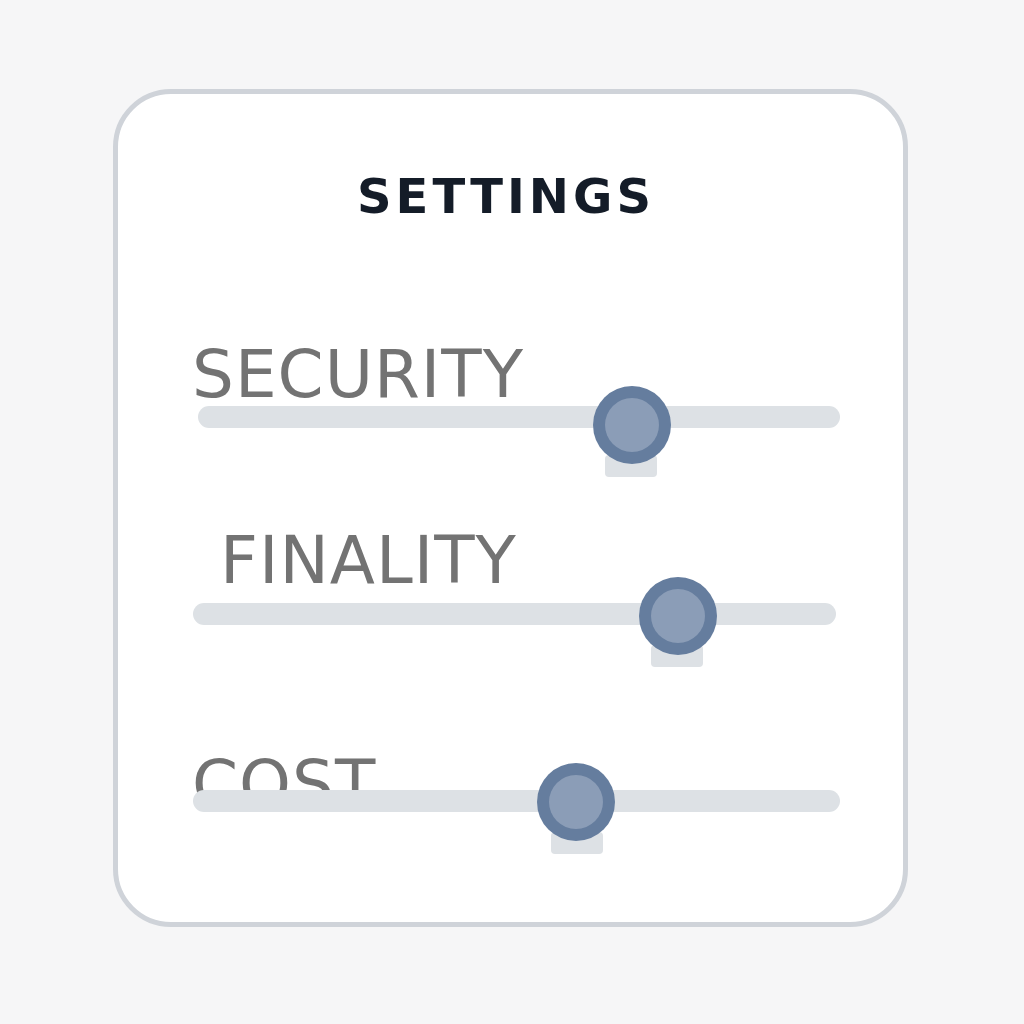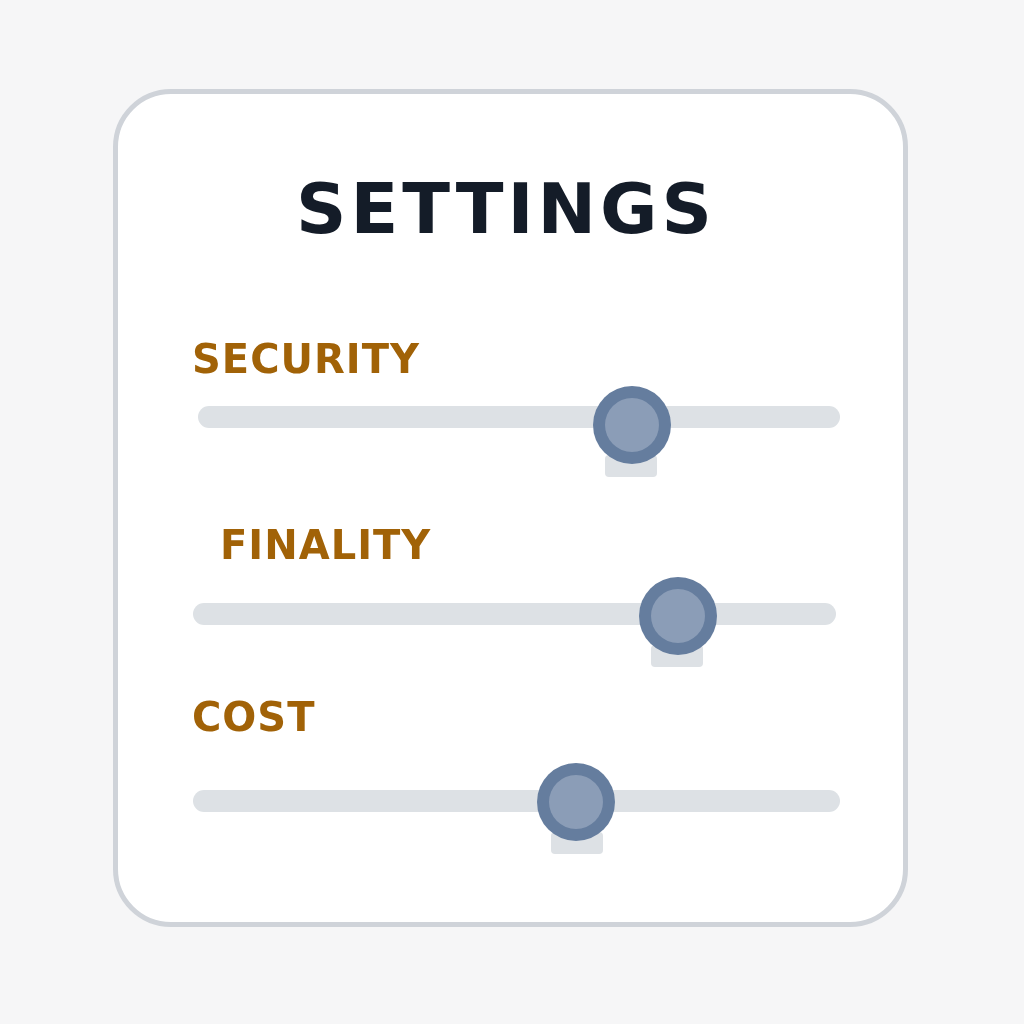--- a/index.html
+++ b/index.html
@@ -6,27 +6,26 @@
     body {
       width:1024px; height:1024px; background:#f6f6f7; position:relative; overflow:hidden;
       font-family: "DejaVu Sans", "Liberation Sans", sans-serif;
     }
     .card {
       position:absolute; left:113px; top:89px; width:795px; height:838px;
       box-sizing:border-box; background:#ffffff; border:5px solid #cfd3d9; border-radius:58px;
     }
     .title {
       position:absolute; left:0; right:12px; top:168px; text-align:center;
-      font-size:70px; font-weight:bold; letter-spacing:4px; color:#141c28;
+      font-size:48px; font-weight:bold; letter-spacing:4px; color:#141c28;
       font-family: "DejaVu Sans", sans-serif;
     }
     .label {
-      position:absolute; left:192px; font-size:40px; color:#a16207; letter-spacing:1px;
+      position:absolute; left:192px; font-size:66px; color:#737373; letter-spacing:1px;
       font-family: "DejaVu Sans", sans-serif;
-      font-weight: bold;
     }
     .track {
       position:absolute; height:22px; background:#dde1e5; border-radius:11px;
     }
     .thumb {
       position:absolute; width:78px; height:78px; border-radius:50%;
       background:#657d9e; box-sizing:border-box;
     }
     .thumb-inner {
       position:absolute; left:12px; top:12px; width:54px; height:54px; border-radius:50%;
@@ -54,20 +53,20 @@
 
 <div class="label" style="top:522px;margin-left:28px;">FINALITY</div>
 <div>
   <div class="track" style="left:193px; top:603px; width:643px;"></div>
   <div class="thumb-tab" style="left:651px; top:645px;"></div>
   <div class="thumb" style="left:639px; top:577px;">
     <div class="thumb-inner"></div>
   </div>
 </div>
 
-<div class="label" style="top:694px;">COST</div>
+<div class="label" style="top:746px;">COST</div>
 <div>
   <div class="track" style="left:193px; top:790px; width:647px;"></div>
   <div class="thumb-tab" style="left:551px; top:832px;"></div>
   <div class="thumb" style="left:537px; top:763px;">
     <div class="thumb-inner"></div>
   </div>
 </div>
 
 </body></html>

